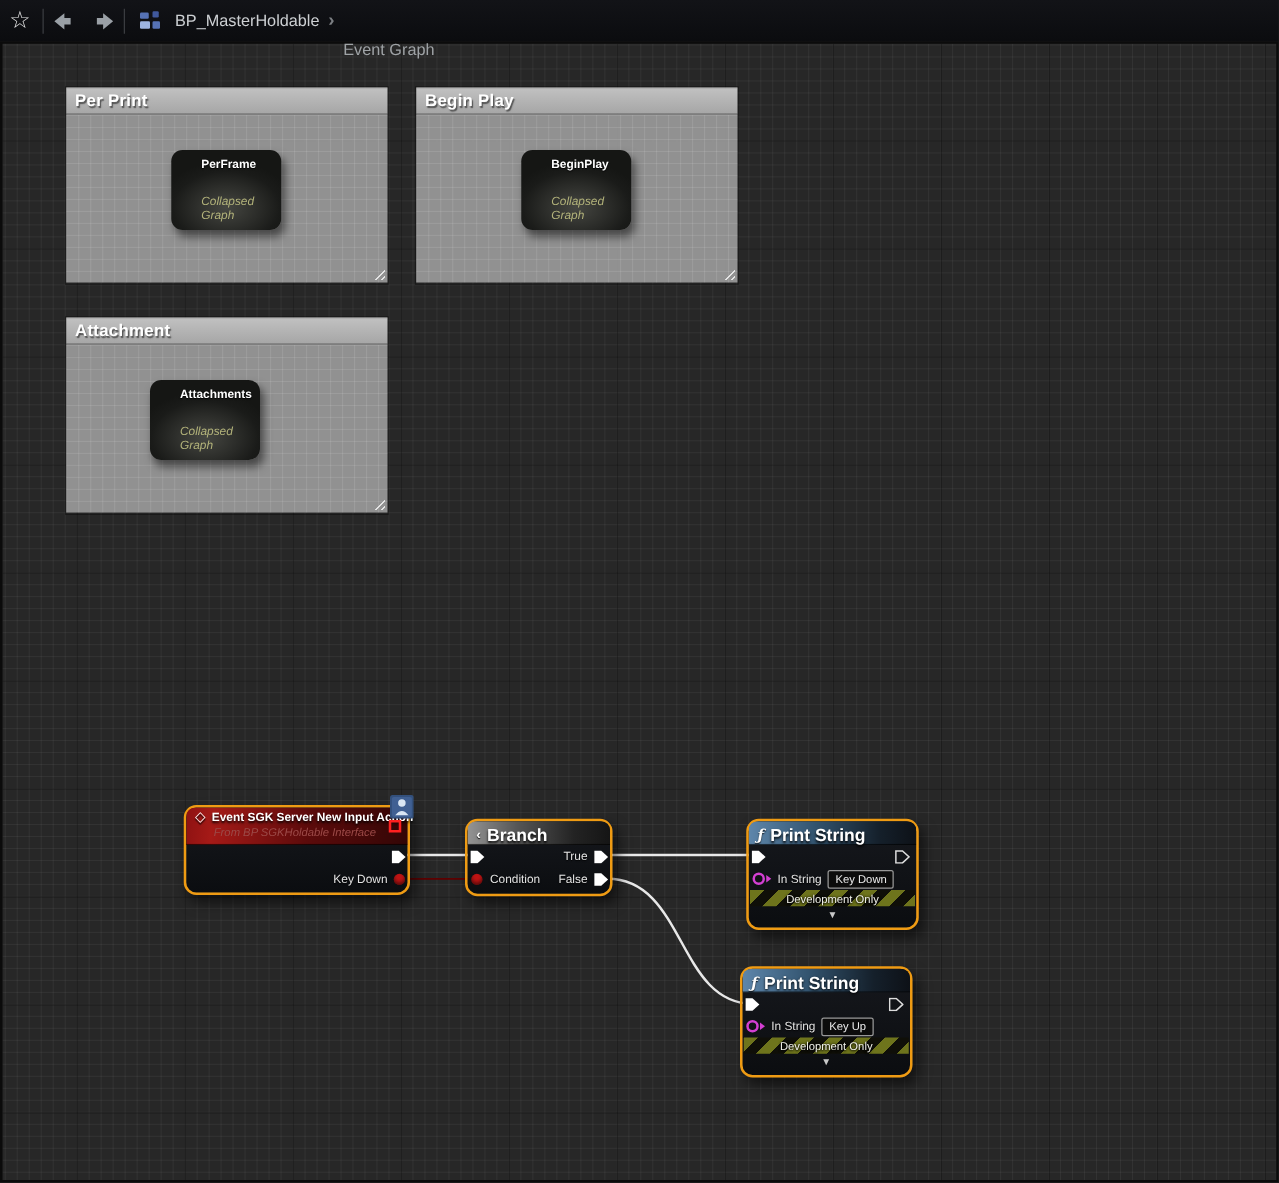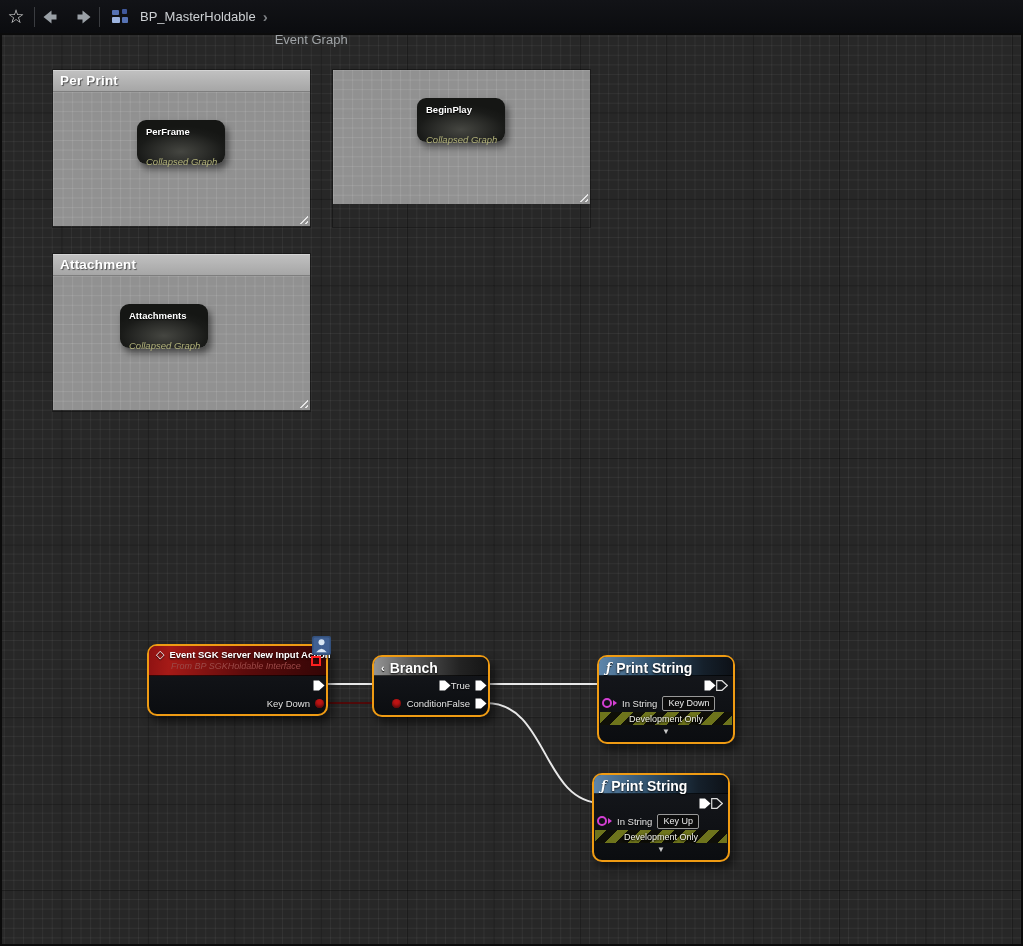--- a/index.html
+++ b/index.html
@@ -60,22 +60,22 @@
       linear-gradient(to bottom, rgba(255,255,255,0.10) 1px, transparent 1px);
     background-size:9.6px 9.6px;
   }
   .resize-handle{
     position:absolute;right:2px;bottom:2px;width:11px;height:11px;
     background:repeating-linear-gradient(135deg, transparent 0 2.2px, #e4e4e4 2.2px 3.6px);
     clip-path:polygon(100% 0,100% 100%,0 100%);cursor:nwse-resize;
   }
   
   .collapsed-node{
-    position:absolute;width:88px;height:44px;box-sizing:border-box;
-    border-radius:9px;padding:6px 0 0 9px;cursor:pointer;
+    position:absolute;width:88px;height:64px;box-sizing:border-box;
+    border-radius:9px;padding:6px 0 0 24px;cursor:pointer;
     background:radial-gradient(62% 58% at 50% 72%, #454641 0%, #2b2c29 48%, #1a1b19 78%, #151614 100%);
     box-shadow:3px 5px 7px rgba(0,0,0,0.5);
   }
   .collapsed-title{color:#fff;font-size:9.5px;font-weight:bold;text-shadow:0 1px 1px #000;}
   .collapsed-sub{color:#b2b27a;font-size:9.5px;font-style:italic;margin-top:19px;}
   
   .wires{position:absolute;left:0;top:33px;z-index:2;pointer-events:none;}
   
   .node{
     position:absolute;z-index:3;box-sizing:border-box;
@@ -91,21 +91,21 @@
   .hdr-event{background:linear-gradient(95deg,#8e1212 0%,#a51a17 12%,#5c0b0b 55%,#330606 100%);}
   .hdr-branch{background:linear-gradient(90deg,#949494 0%,#565656 35%,#232323 75%,#151515 100%);}
   .hdr-print{background:linear-gradient(90deg,#5e86ab 0%,#32536e 40%,#15202b 78%,#0d1117 100%);}
   .hdr-title-row{display:flex;align-items:center;gap:5px;}
   .hdr-icon{color:#fff;font-size:11px;font-weight:bold;line-height:1;text-shadow:0 1px 1px #000;}
   .hdr-icon-f{font-family:"DejaVu Serif",serif;font-style:italic;font-size:12px;}
   .hdr-title{color:#fff;font-size:14px;font-weight:bold;text-shadow:0 1px 2px #000;white-space:nowrap;}
   .hdr-sub{color:#9c4a48;font-size:9px;font-style:italic;margin:1px 0 0 15px;white-space:nowrap;}
   .node-row{height:18px;display:flex;align-items:center;padding:0 5px;}
   .row-right{justify-content:flex-end;}
-  .row-between{justify-content:flex-end;}
+  .row-between{justify-content:space-between;}
   .pin-label{color:#e3e3e3;font-size:9.5px;text-shadow:0 1px 1px #000;white-space:nowrap;}
   .exec-pin{display:block;cursor:crosshair;}
   .exec-out{margin-right:-4px;}
   .exec-in{margin-left:-3px;}
   .bool-pin{
     width:9px;height:9px;border-radius:50%;background:#c01414;
     box-shadow:inset 0 -2px 3px rgba(0,0,0,0.5);cursor:crosshair;
   }
   .string-pin{display:flex;align-items:center;cursor:crosshair;margin-left:-2px;}
   .string-ring{width:6px;height:6px;border:2px solid #d33fd3;border-radius:50%;}
@@ -166,20 +166,21 @@
     <div class="comment-body">
       <div class="collapsed-node" style="left:84px;top:28px;">
         <div class="collapsed-title">PerFrame</div>
         <div class="collapsed-sub">Collapsed Graph</div>
       </div>
       <div class="resize-handle"></div>
     </div>
   </div>
 
   <div class="comment" style="left:330px;top:34px;width:257px;height:157px;">
+    <div class="comment-header">Begin Play</div>
     <div class="comment-body">
       <div class="collapsed-node" style="left:84px;top:28px;">
         <div class="collapsed-title">BeginPlay</div>
         <div class="collapsed-sub">Collapsed Graph</div>
       </div>
       <div class="resize-handle"></div>
     </div>
   </div>
 
   <div class="comment" style="left:50px;top:218px;width:257px;height:157px;">

